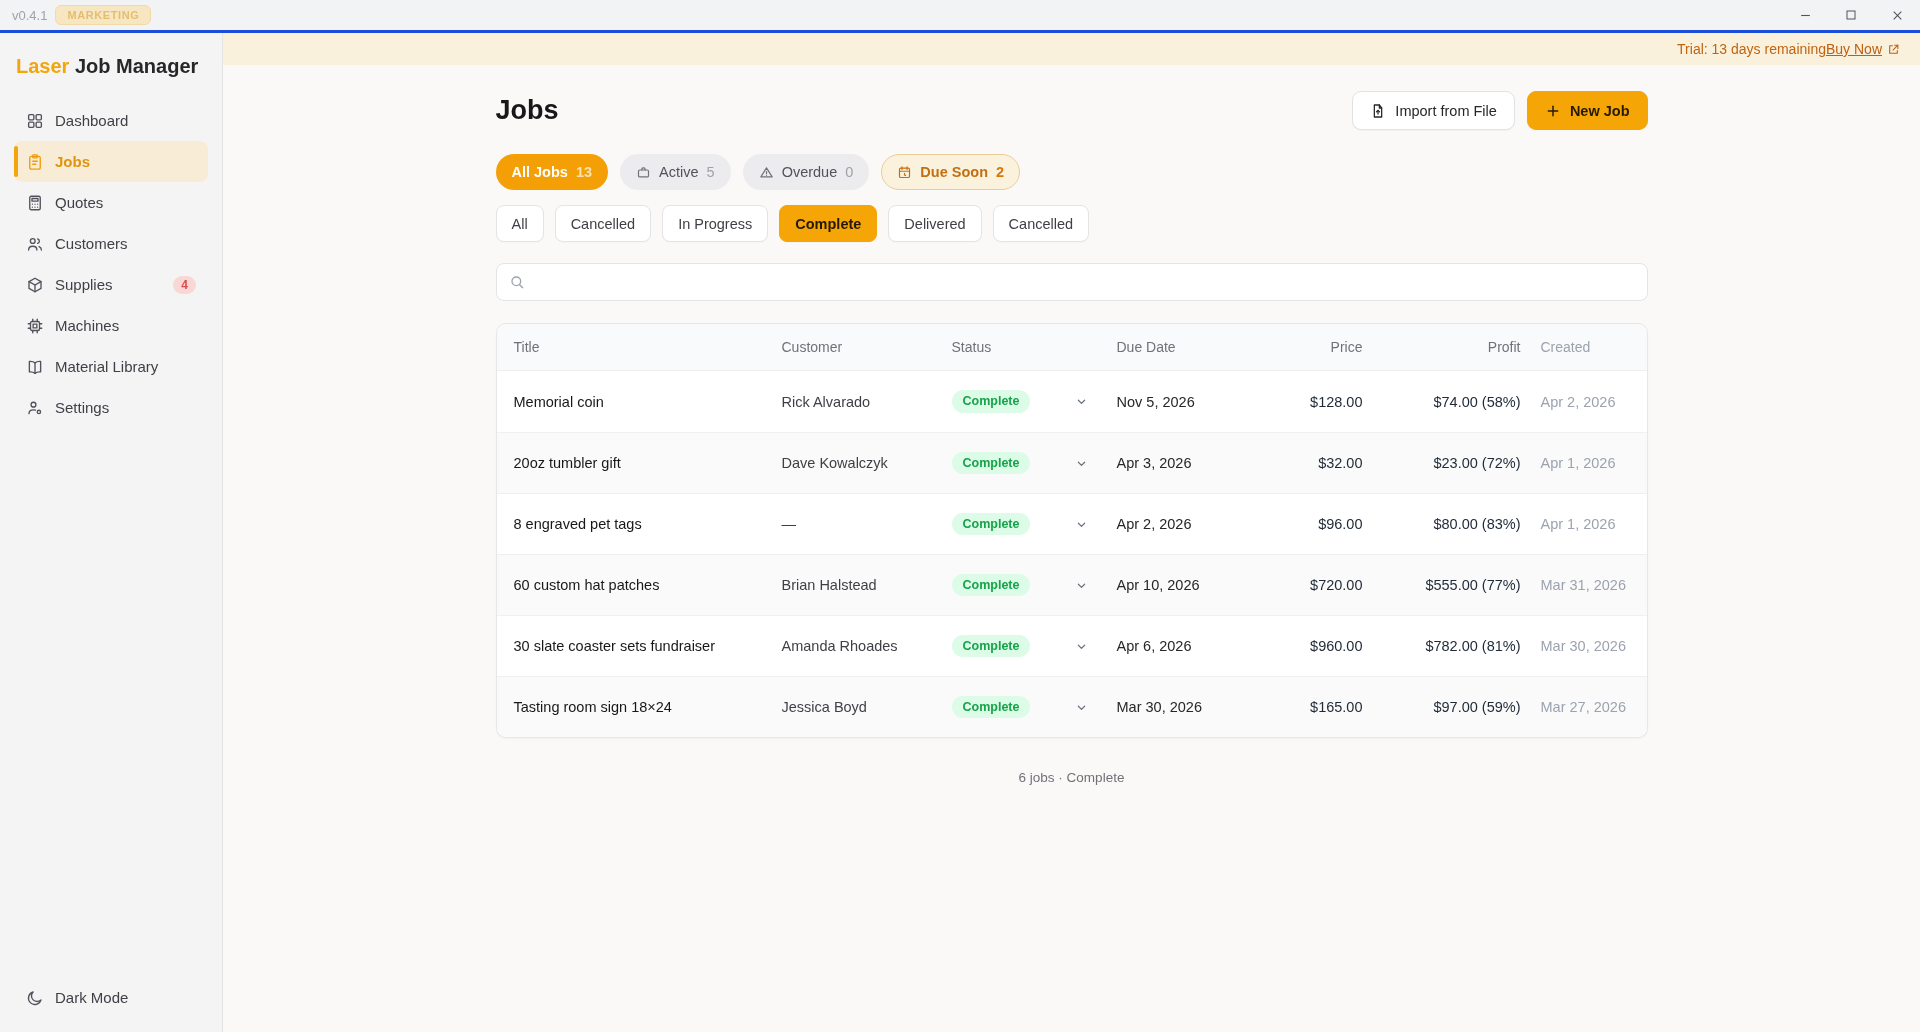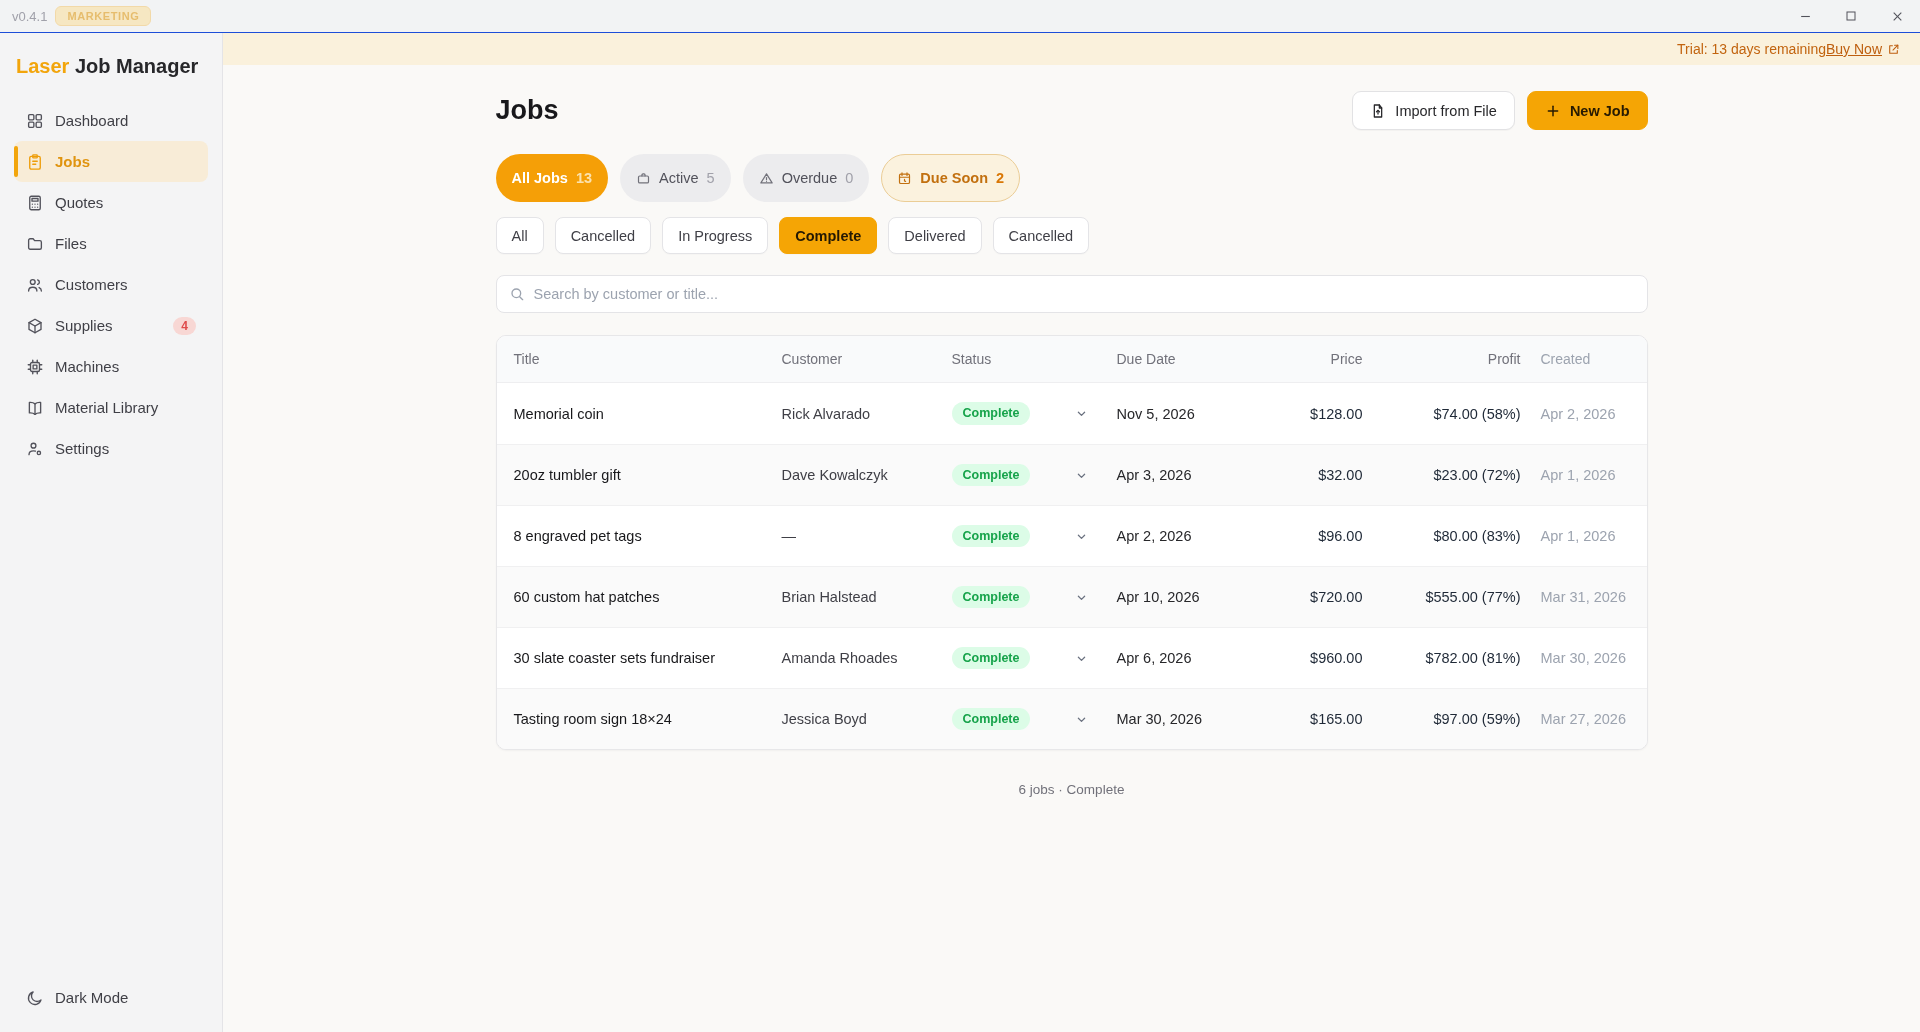--- a/index.html
+++ b/index.html
@@ -1,21 +1,21 @@
 <!DOCTYPE html>
 <html><head>
 <meta charset="utf-8">
 <style>
   * { margin:0; padding:0; box-sizing:border-box; }
   html,body { width:1920px; height:1032px; overflow:hidden; }
   body { font-family:"Liberation Sans","DejaVu Sans",sans-serif; background:#FAF9F7; color:#1F2937; }
   svg { display:block; }
 
   
-  .titlebar { height:33px; background:#F2F3F4; display:flex; align-items:center; padding-left:12px; border-bottom:1px solid #1d4ed8; }
+  .titlebar { height:33px; background:#F2F3F4; display:flex; align-items:center; padding-left:12px; border-bottom:3px solid #1d4ed8; }
   .tb-version { font-size:13px; color:#A1A1AA; }
   .tb-badge { margin-left:8px; font-size:11px; font-weight:700; letter-spacing:.6px; color:#E3AC41; background:#F8E3B2; border:1px solid #F2D18F; border-radius:6px; padding:3px 11px; opacity:.75; }
   .tb-spacer { flex:1; }
   .tb-btn { width:46px; height:32px; display:flex; align-items:center; justify-content:center; color:#52525B; cursor:default; }
 
   
   .app { display:flex; height:999px; }
   .sidebar { width:223px; background:#F4F4F5; border-right:1px solid #E4E4E7; display:flex; flex-direction:column; flex-shrink:0; }
   .main { flex:1; display:flex; flex-direction:column; }
 
@@ -42,21 +42,21 @@
   .page-header { display:flex; align-items:center; justify-content:space-between; }
   .page-title { font-size:27px; font-weight:700; color:#18181B; }
   .hdr-actions { display:flex; gap:12px; }
   .btn { height:39px; display:flex; align-items:center; gap:9px; border-radius:9px; font-size:14.5px; font-weight:500; padding:0 17px; cursor:pointer; }
   .btn-secondary { background:#FFFFFF; border:1px solid #E2E2E4; color:#27272A; box-shadow:0 1px 1px rgba(0,0,0,.03); }
   .btn-primary { background:#F5A505; border:1px solid #F5A505; color:#271A02; font-weight:600; }
   .btn svg { width:16px; height:16px; }
 
   
   .pills { display:flex; gap:12px; margin-top:24px; }
-  .pill { height:48px; display:flex; align-items:center; gap:8px; border-radius:999px; padding:0 15px; font-size:14.5px; font-weight:600; cursor:pointer; border:1px solid transparent; }
+  .pill { height:36px; display:flex; align-items:center; gap:8px; border-radius:999px; padding:0 15px; font-size:14.5px; font-weight:600; cursor:pointer; border:1px solid transparent; }
   .pill svg { width:15px; height:15px; }
   .pill-active { background:#F59F07; color:#FFFFFF; }
   .pill-active .pill-count { color:#FBE2AE; }
   .pill-gray { background:#ECECEE; color:#52525B; font-weight:500; }
   .pill-gray .pill-count { color:#A1A1AA; }
   .pill-gray svg { color:#71717A; }
   .pill-warn { background:#FBF2DE; border-color:#EBCD96; color:#C2700F; }
   .pill-warn .pill-count { color:#D97706; }
 
   
@@ -160,28 +160,20 @@
               <line x1="8.5" y1="17.5" x2="8.5" y2="17.5"></line>
               <line x1="12" y1="17.5" x2="12" y2="17.5"></line>
               <line x1="15.5" y1="17.5" x2="15.5" y2="17.5"></line>
             </svg>
           </span>
         <span>Quotes</span>
       </div>
       <div class="nav-item">
         <span class="nicon">
             <svg viewBox="0 0 24 24" fill="none" stroke="currentColor" stroke-width="1.8" stroke-linecap="round" stroke-linejoin="round">
-              <path d="M3.5 7c0-1.1.9-2 2-2h4l2 2.5h7c1.1 0 2 .9 2 2V17c0 1.1-.9 2-2 2h-13c-1.1 0-2-.9-2-2V7z"></path>
-            </svg>
-          </span>
-        <span>Files</span>
-      </div>
-      <div class="nav-item">
-        <span class="nicon">
-            <svg viewBox="0 0 24 24" fill="none" stroke="currentColor" stroke-width="1.8" stroke-linecap="round" stroke-linejoin="round">
               <circle cx="9" cy="8" r="3.2"></circle>
               <path d="M3.5 20c0-3 2.5-5 5.5-5s5.5 2 5.5 5"></path>
               <path d="M15.5 5.2c1.4.5 2.3 1.6 2.3 3s-.9 2.5-2.3 3"></path>
               <path d="M17.5 15.4c1.8.8 3 2.4 3 4.6"></path>
             </svg>
           </span>
         <span>Customers</span>
       </div>
       <div class="nav-item">
         <span class="nicon">
@@ -335,21 +327,20 @@
         <div class="tab">Cancelled</div>
       </div>
 
       <div class="search">
         <span>
             <svg viewBox="0 0 24 24" fill="none" stroke="currentColor" stroke-width="2" stroke-linecap="round">
               <circle cx="11" cy="11" r="6.5"></circle>
               <line x1="16" y1="16" x2="20.5" y2="20.5"></line>
             </svg>
           </span>
-        <input type="text" placeholder="Search by customer or title..." style="">
       </div>
 
       <div class="card">
         <div class="thead">
           <div>Title</div>
           <div>Customer</div>
           <div>Status</div>
           <div>Due Date</div>
           <div class="c-right">Price</div>
           <div class="c-right">Profit</div>

